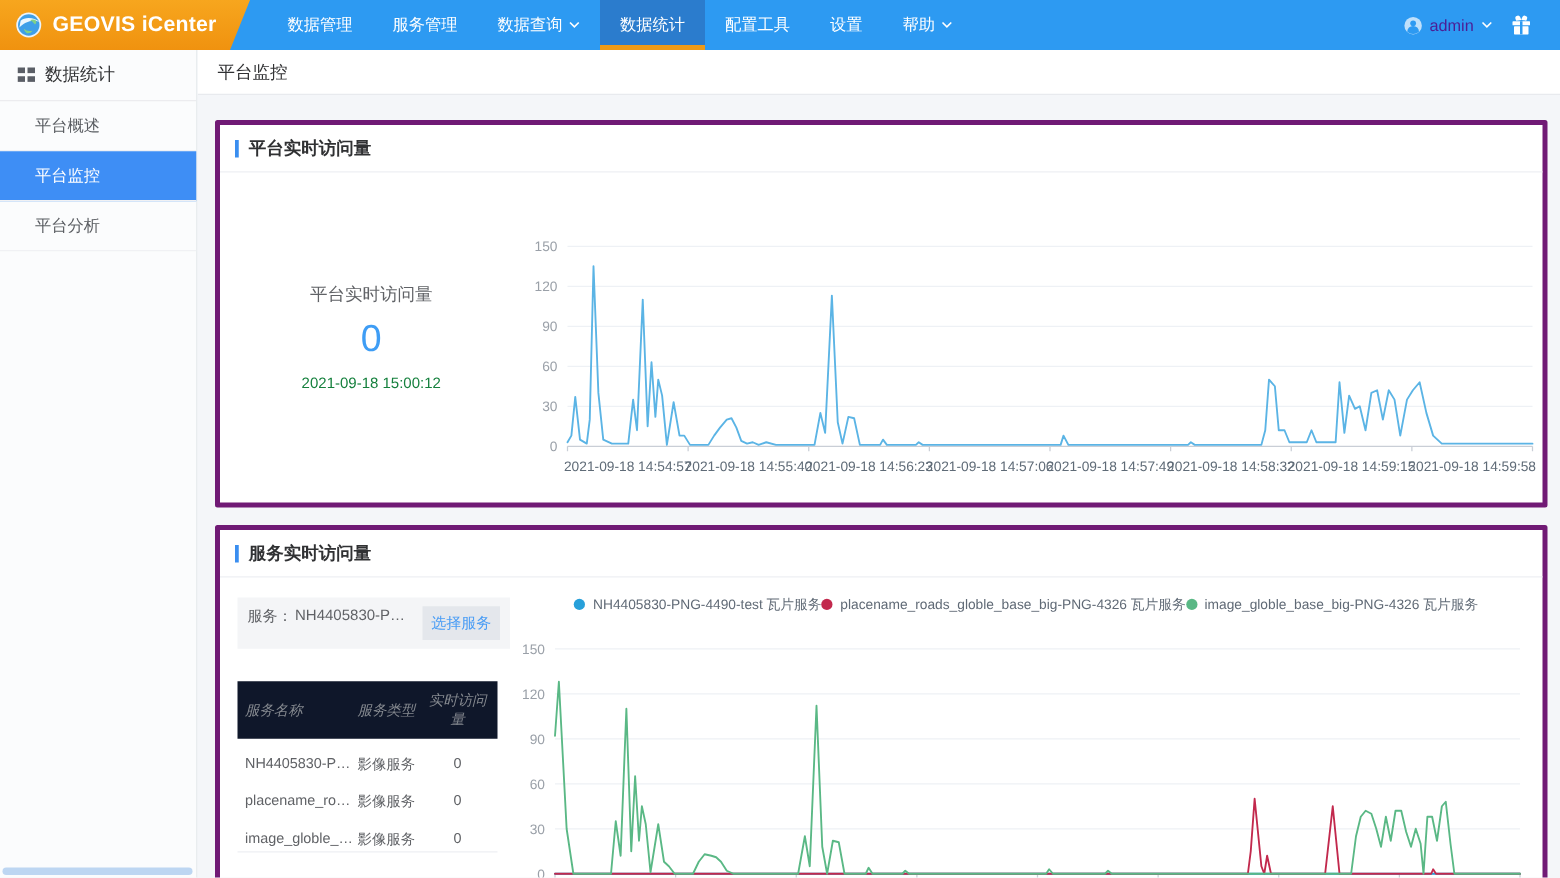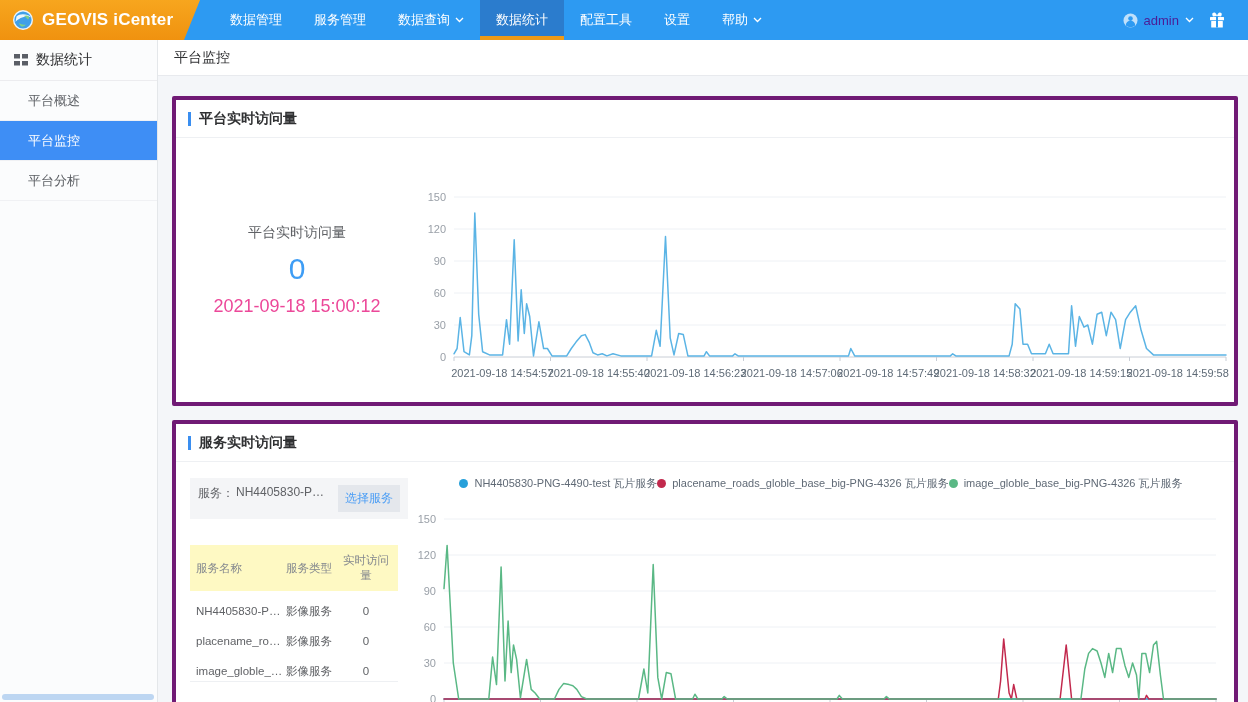--- a/index.html
+++ b/index.html
@@ -45,39 +45,39 @@
     border-bottom:1px solid #eef0f3; }
   .hbar { width:3px; height:14px; background:#3a8ef0; margin-right:8px; }
   .card-title { font-size:14px; font-weight:bold; color:#303133; }
 
   
   .card1-body { display:flex; height:264px; }
   .stats { width:246px; display:flex; flex-direction:column; align-items:center;
     justify-content:center; gap:10px; }
   .stat-label { font-size:14px; color:#606266; }
   .stat-value { font-size:30px; color:#3e9df5; }
-  .stat-time { font-size:18px; color:#ec4899; }
+  .stat-time { font-size:12px; color:#15803d; }
   .chart1-wrap { flex:1; }
   .chart1-wrap svg { display:block; margin-top:51px; }
 
   
   .card2-body { display:flex; height:310px; }
   .svc-col { width:232px; padding:16px 0 0 14px; }
   .svc-row { background:#f4f5f7; padding:7px 8px; display:flex; align-items:flex-start;
     font-size:12px; color:#606266; white-space:nowrap; }
   .svc-name { max-width:108px; overflow:hidden; text-overflow:ellipsis; margin-left:2px; }
   .svc-select-btn { margin-left:8px; background:#e4e7ec; color:#4a9df5; border:none;
     font-size:12px; padding:5px 7px; cursor:pointer; font-family:inherit; }
   .svc-table { margin-top:26px; width:208px; font-size:11.5px; color:#606266;
     border-bottom:1px solid #eef0f3; }
   .tr { display:flex; align-items:center; }
   .tr > .c1 { flex:1; overflow:hidden; white-space:nowrap; text-overflow:ellipsis; }
   .tr > .c2 { width:54px; }
   .tr > .c3 { width:52px; text-align:center; }
-  .thead { background:#fef9c3; color:#85898f; padding:8px 6px; }
+  .thead { background:#0f172a; color:#85898f; padding:8px 6px;font-style:italic; }
   .trow { padding:10px 6px 0 6px; height:30px; }
   .chart2-col { flex:1; display:flex; flex-direction:column; }
   .legend { display:flex; justify-content:center; align-items:center; 
     margin-top:13px; height:16px; }
   .legend-item { display:flex; align-items:center; gap:6px; font-size:11px;
     color:#606a76; cursor:pointer; }
   .dot { width:9px; height:9px; border-radius:50%; }
   .chart2-col svg { display:block; margin-top:20px; }
 </style>
 </head>

